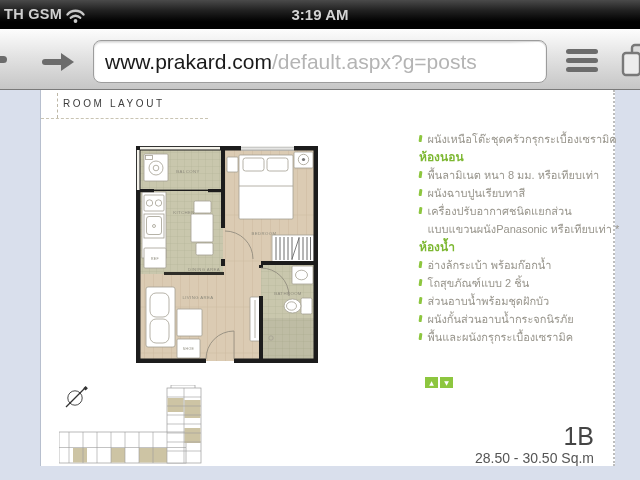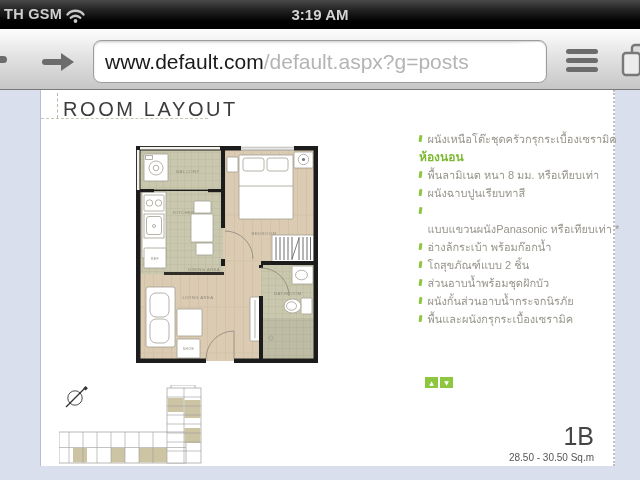--- a/index.html
+++ b/index.html
@@ -37,21 +37,21 @@
   .hamburger{position:absolute;left:566px;top:20px;width:32px;}
   .hamburger div{width:32px;height:5px;background:#6c6c6c;border-radius:2.5px;
     margin-bottom:4px;}
   .pages-icon{position:absolute;left:621px;top:14px;}
 
   
   .page{position:absolute;left:0;top:90px;width:640px;height:390px;background:#d9dfec;}
   .panel{position:absolute;left:40px;top:0;width:572px;height:376px;background:#fff;
     border-left:1px solid #b7bfce;border-right:2px dotted #bdbdbd;box-sizing:content-box;}
 
-  .room-heading{position:absolute;left:22px;top:8px;font-size:20px;color:#3c3c3c;
+  .room-heading{position:absolute;left:22px;top:8px;font-size:10px;color:#3c3c3c;
     letter-spacing:2.6px;font-weight:500;}
   .dash-v{position:absolute;left:16px;top:3px;height:25px;border-left:1px dashed #bdb7a6;}
   .dash-h{position:absolute;left:0;top:28px;width:167px;border-top:1px dashed #c9c4b3;}
 
   .floorplan{position:absolute;left:95px;top:56px;}
   .building{position:absolute;left:18px;top:295px;}
 
   
   .spec-list{position:absolute;left:378px;top:40px;width:205px;}
   .spec-row{display:flex;height:18px;line-height:18px;font-size:11px;color:#98958c;}
@@ -61,21 +61,21 @@
   .spec-row .spec-text{white-space:nowrap;}
   .spec-heading{height:18px;line-height:18px;font-size:12px;font-weight:bold;
     color:#7db832;}
 
   .scroll-arrows{position:absolute;left:384px;top:287px;display:flex;gap:2px;}
   .scroll-btn{width:13px;height:11px;background:#8dc63f;color:#fff;font-size:6px;
     line-height:11px;text-align:center;font-family:"DejaVu Sans",sans-serif;cursor:pointer;}
 
   .unit-block{position:absolute;right:19px;top:333px;text-align:right;}
   .unit-name{font-size:25px;line-height:26px;color:#454545;}
-  .unit-area{font-size:10px;line-height:16px;color:#555;margin-top:1px;}
+  .unit-area{font-size:14px;line-height:16px;color:#555;margin-top:1px;}
 </style>
 </head>
 <body>
 
 <div class="status-bar">
   <span class="sb-carrier">TH GSM</span>
   <svg class="sb-wifi" width="21" height="16" viewBox="0 0 21 16">
     <path d="M2.5,7.5 A 10.5,10.5 0 0 1 18.5,7.5" fill="none" stroke="#c9c9c9" stroke-width="2.4" stroke-linecap="round"></path>
     <path d="M5.8,10.8 A 6.3,6.3 0 0 1 15.2,10.8" fill="none" stroke="#c9c9c9" stroke-width="2.4" stroke-linecap="round"></path>
     <circle cx="10.5" cy="14" r="1.9" fill="#c9c9c9"></circle>
@@ -94,21 +94,21 @@
   </div>
 </div>
 
 <div class="toolbar">
   <div class="back-nub"></div>
   <svg class="fwd-arrow" width="32" height="20" viewBox="0 0 32 20">
     <line x1="3" y1="10" x2="21" y2="10" stroke="#6c6c6c" stroke-width="6" stroke-linecap="round"></line>
     <polygon points="19,1 32,10 19,19" fill="#6c6c6c"></polygon>
   </svg>
   <div class="url-field">
-    <div class="url-text"><span>www.default.com</span><span class="url-path">/default.aspx?g=posts</span></div>
+    <div class="url-text"><span>www.prakard.com</span><span class="url-path">/default.aspx?g=posts</span></div>
     <div class="url-fade"></div>
   </div>
   <div class="hamburger">
     <div></div>
       <div></div>
       <div></div>
   </div>
   <svg class="pages-icon" width="30" height="34" viewBox="0 0 30 34">
     <rect x="11" y="2" width="17" height="22" rx="3" fill="#dcdcdc" stroke="#787878" stroke-width="2.4"></rect>
     <rect x="2" y="10" width="17" height="22" rx="3" fill="#ececec" stroke="#787878" stroke-width="2.4"></rect>
@@ -274,25 +274,27 @@
         <div class="spec-row">
           <span class="tick"></span>
           <span class="spec-text">พื้นลามิเนต หนา 8 มม. หรือเทียบเท่า</span>
         </div>
         <div class="spec-row">
           <span class="tick"></span>
           <span class="spec-text">ผนังฉาบปูนเรียบทาสี</span>
         </div>
         <div class="spec-row">
           <span class="tick"></span>
+          <span class="spec-text">เครื่องปรับอากาศชนิดแยกส่วน</span>
         </div>
         <div class="spec-row no-tick">
           <span class="tick"></span>
           <span class="spec-text">แบบแขวนผนังPanasonic หรือเทียบเท่า *</span>
         </div>
+        <div class="spec-heading">ห้องน้ำ</div>
         <div class="spec-row">
           <span class="tick"></span>
           <span class="spec-text">อ่างล้กระเบ้า พร้อมก๊อกน้ำ</span>
         </div>
         <div class="spec-row">
           <span class="tick"></span>
           <span class="spec-text">โถสุขภัณฑ์แบบ 2 ชิ้น</span>
         </div>
         <div class="spec-row">
           <span class="tick"></span>

